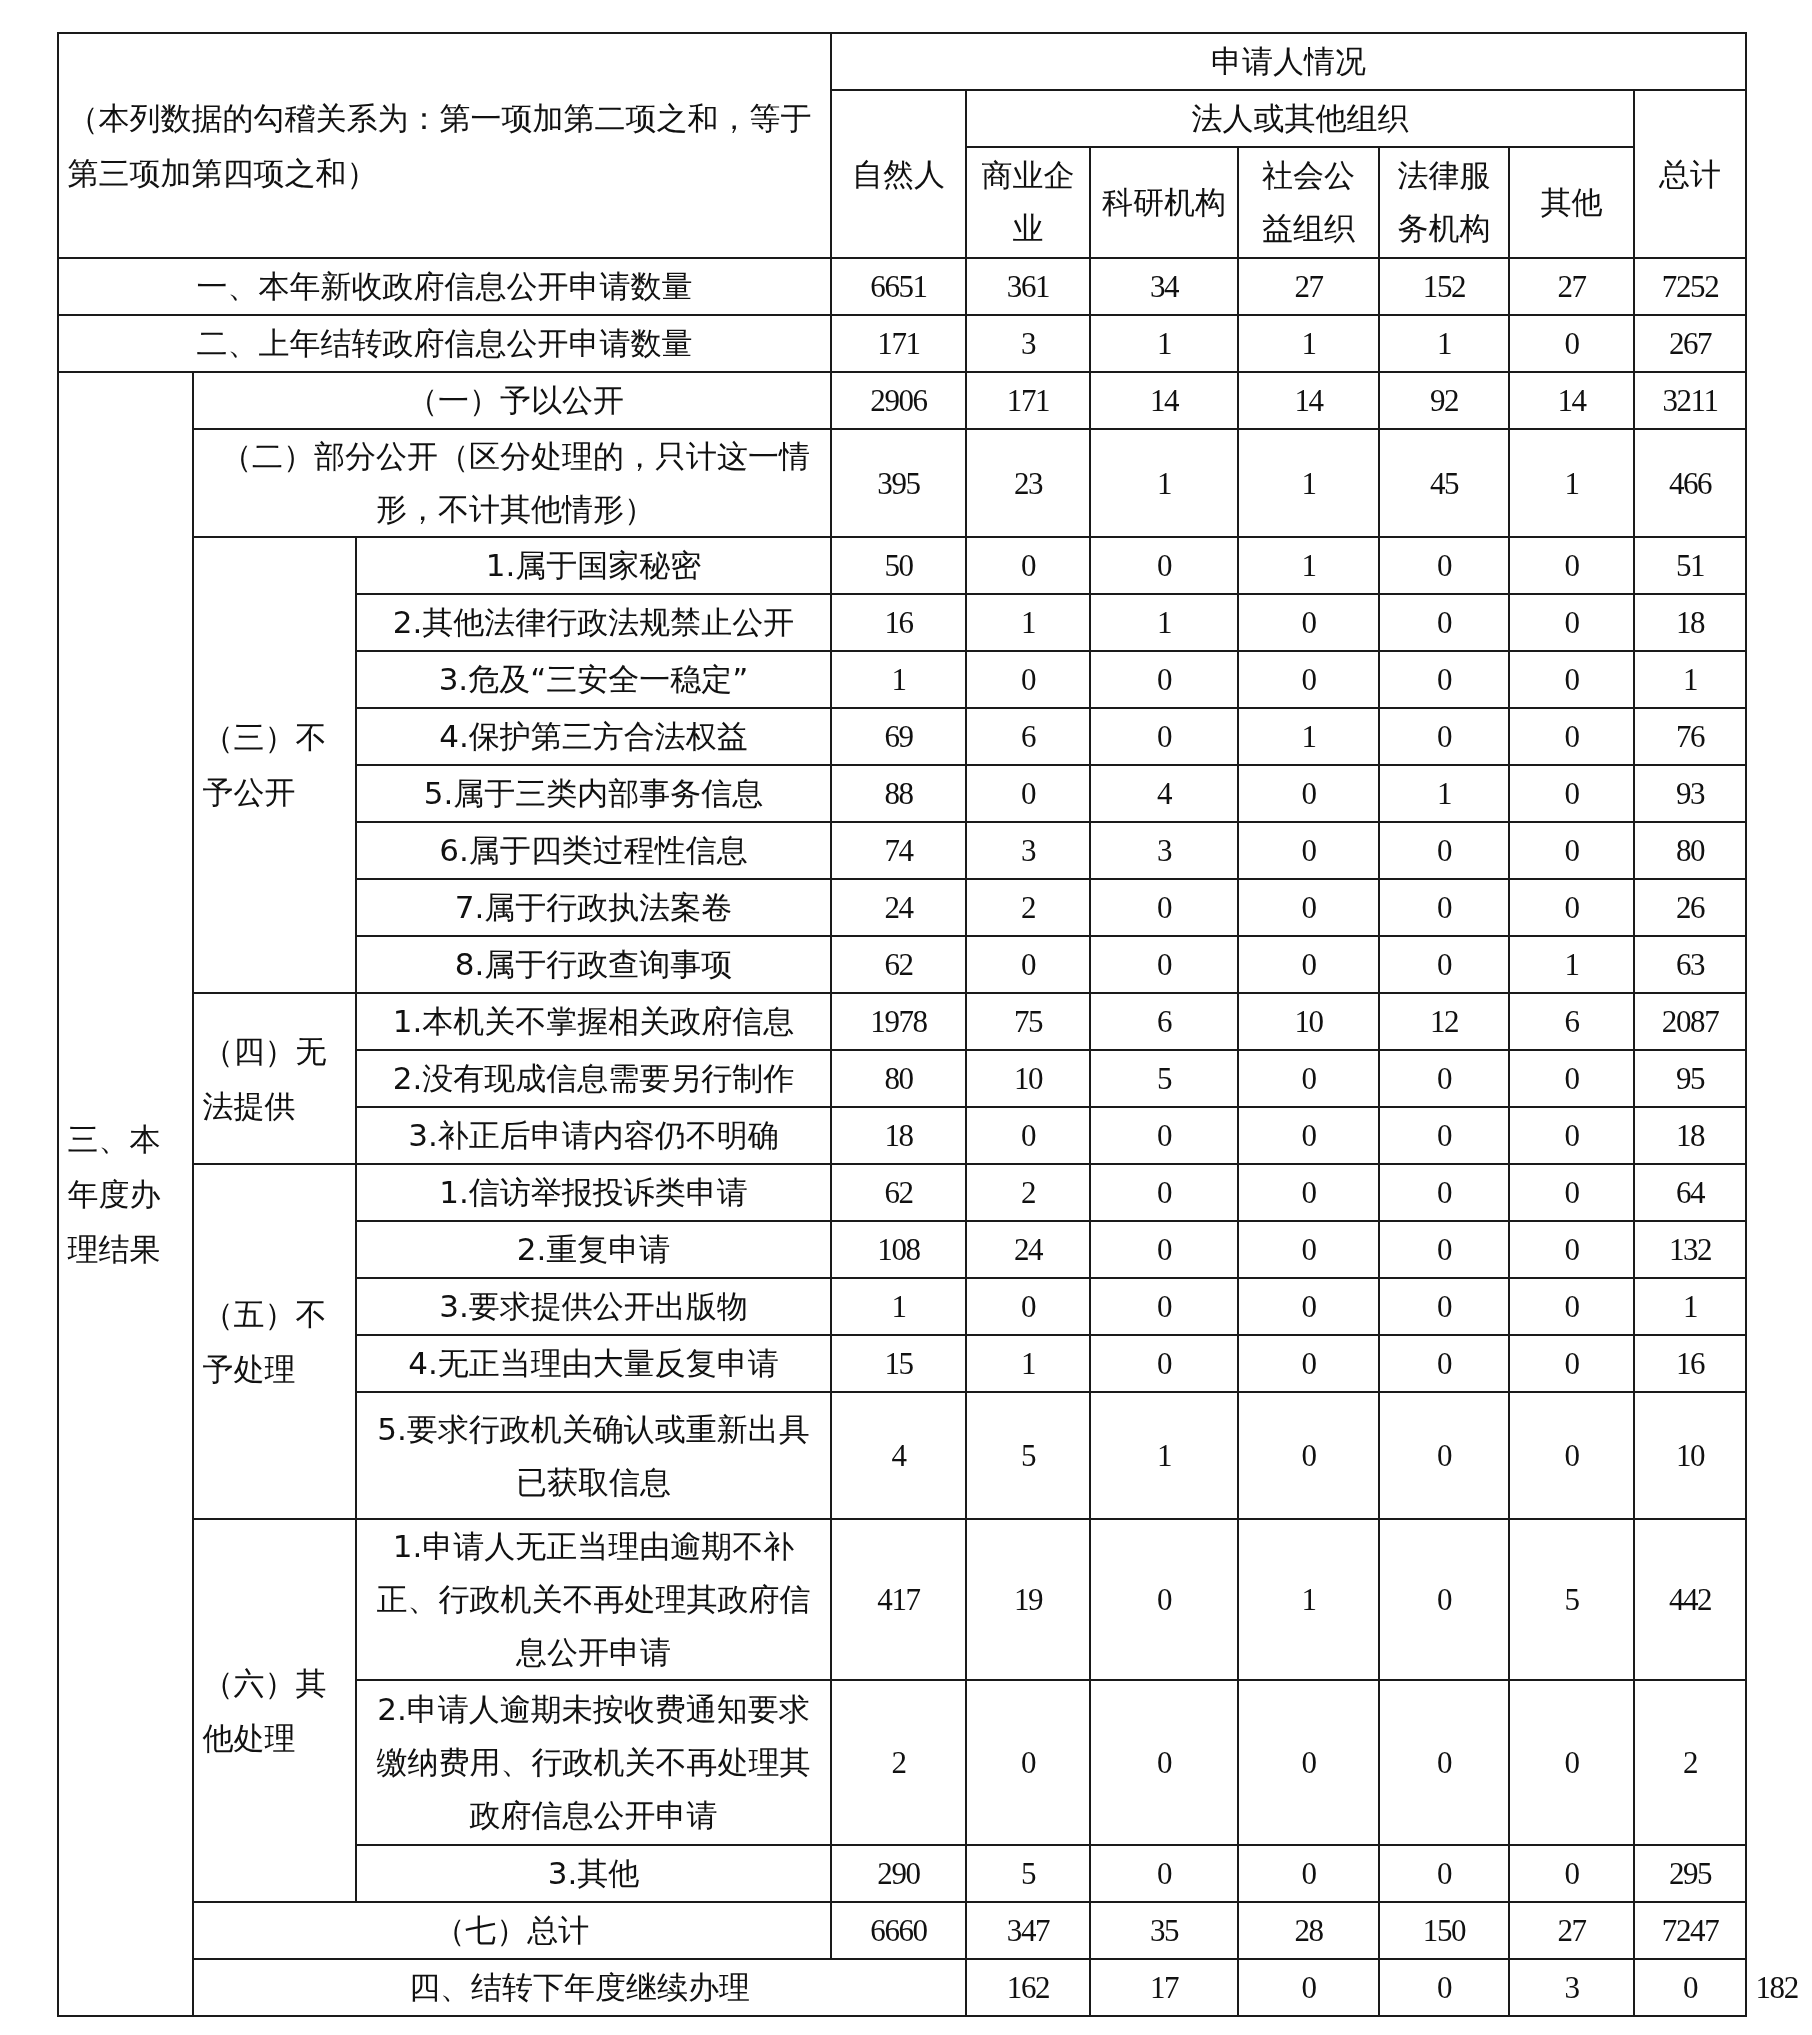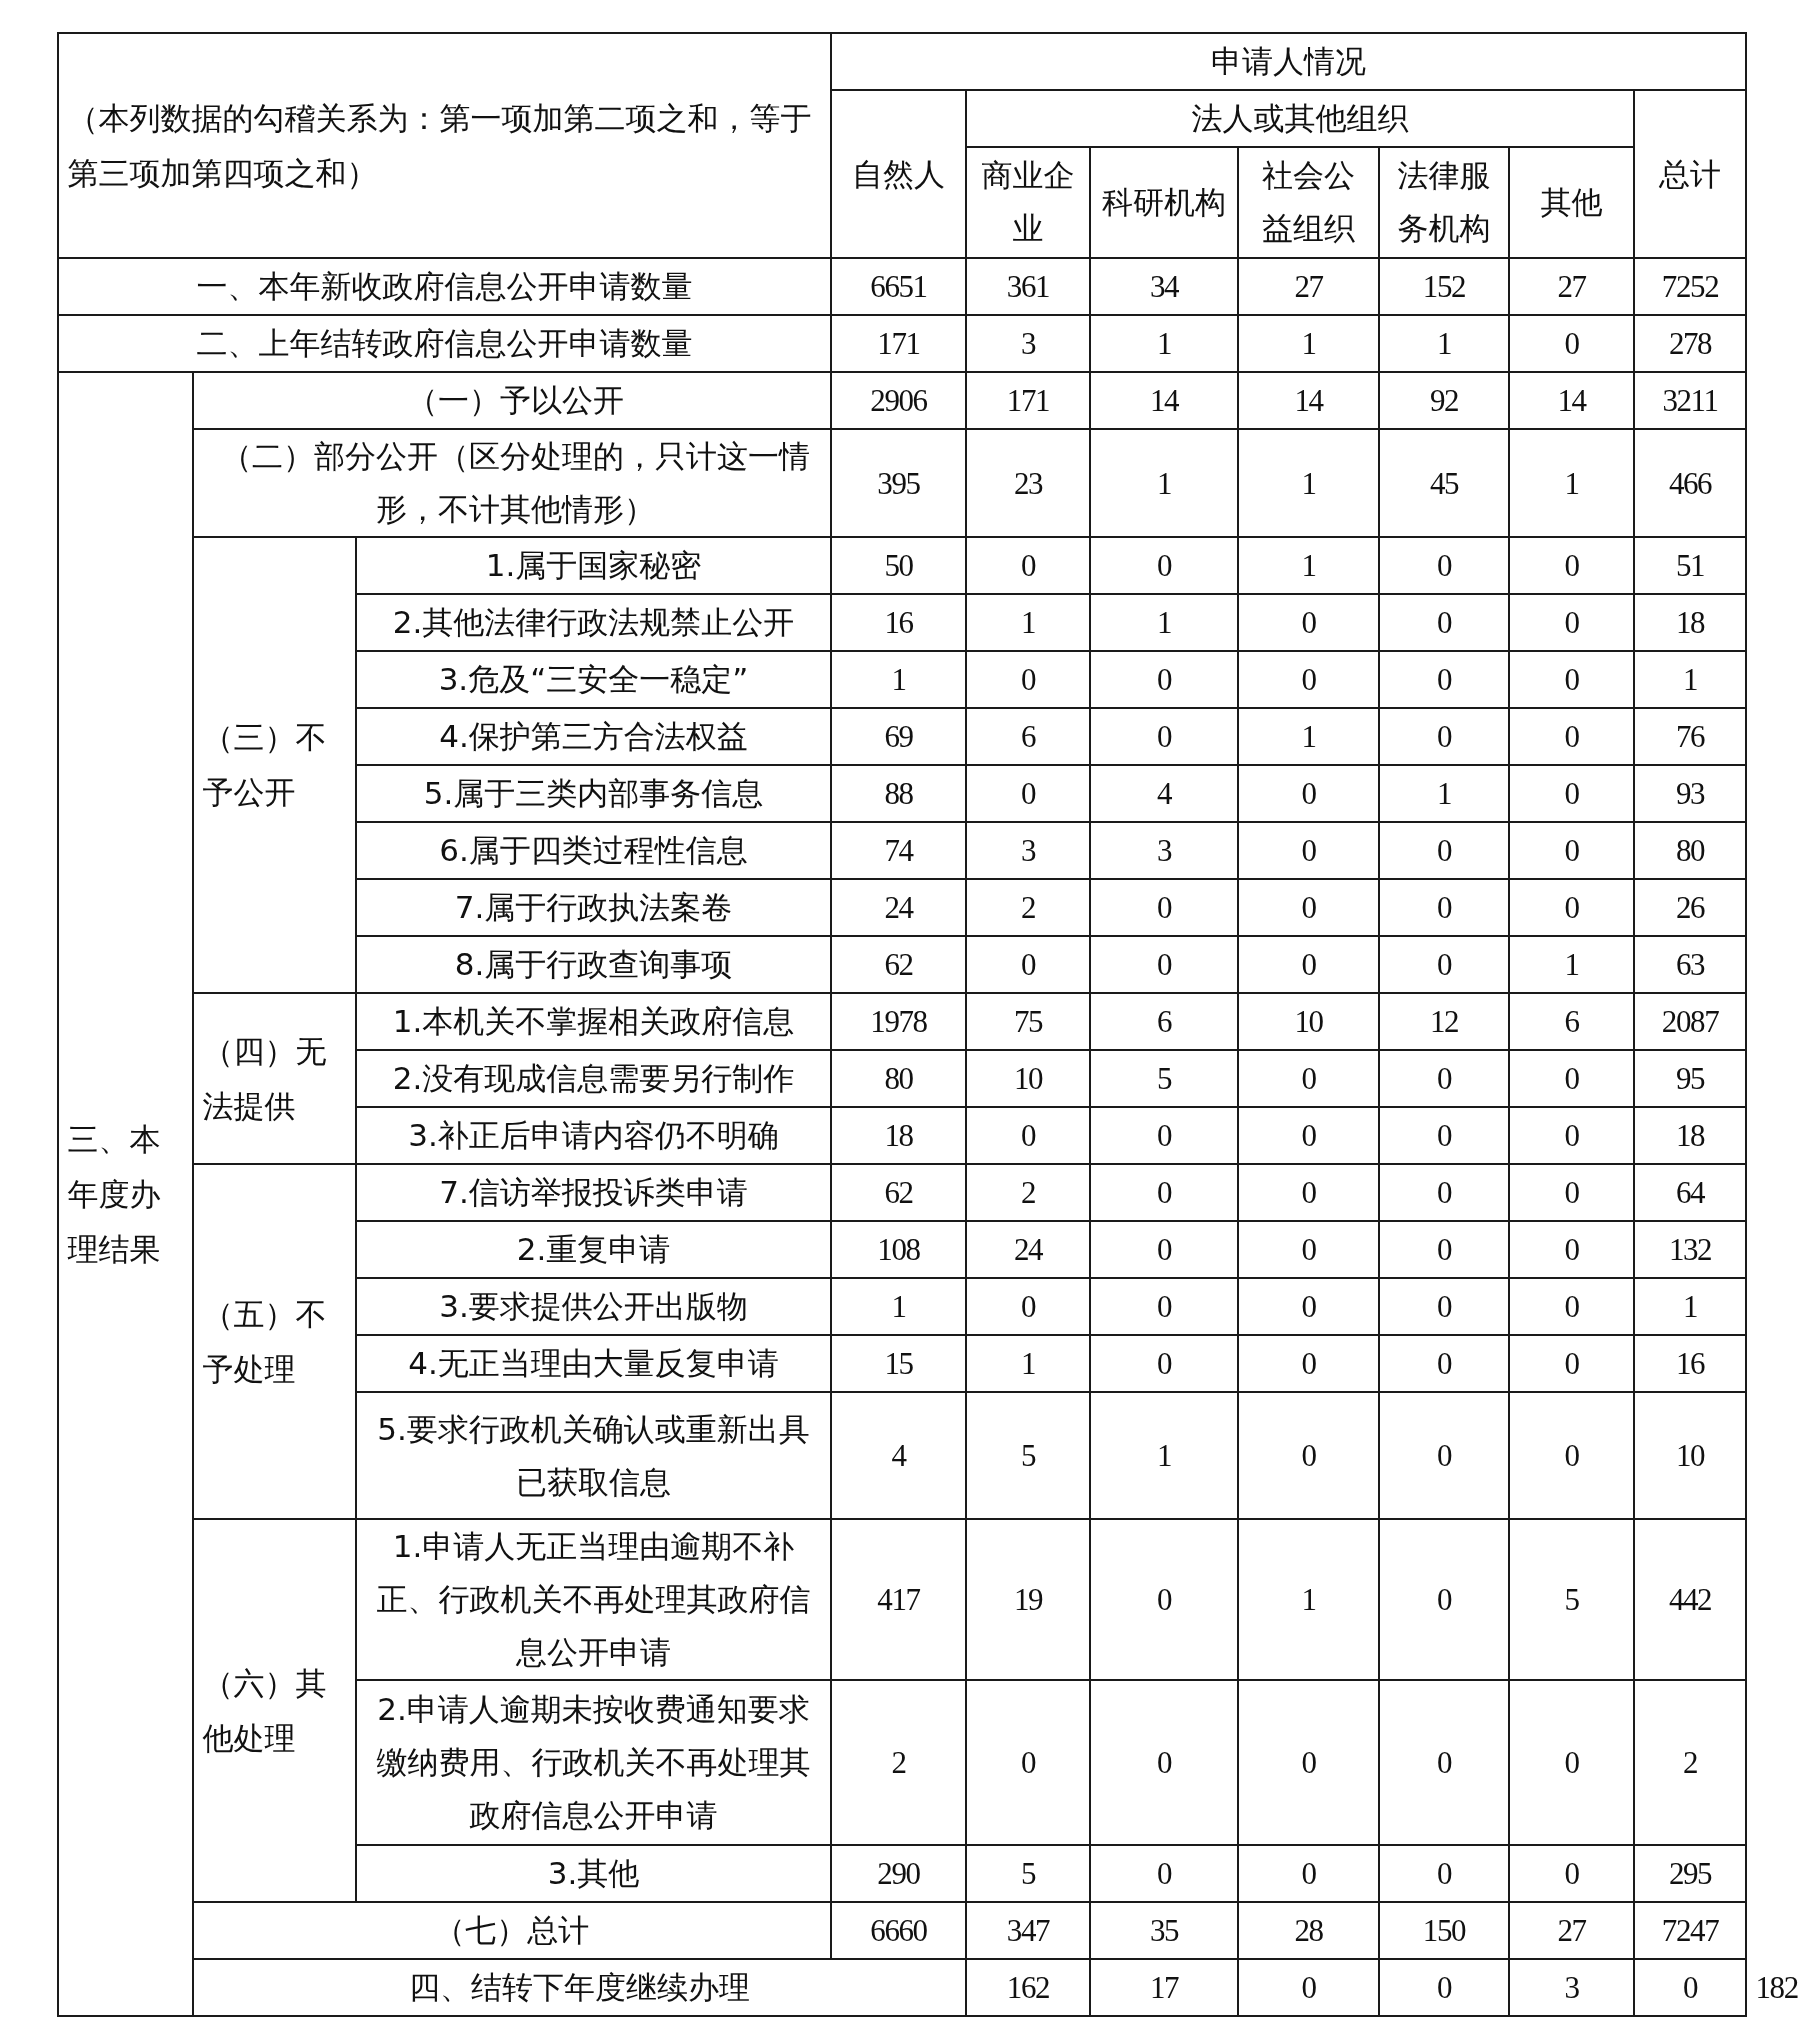--- a/index.html
+++ b/index.html
@@ -110,21 +110,21 @@
   </tr>
 
   <tr style="height:56px">
     <td class="lbl" colspan="3">二、上年结转政府信息公开申请数量</td>
     <td class="num">171</td>
     <td class="num">3</td>
     <td class="num">1</td>
     <td class="num">1</td>
     <td class="num">1</td>
     <td class="num">0</td>
-    <td class="num">278</td>
+    <td class="num">267</td>
   </tr>
 
   <tr style="height:56px">
     <td class="group" rowspan="27">三、本年度办理结果</td>
     <td class="lbl" colspan="2" style="padding-left:15.5px">（一）予以公开</td>
     <td class="num">2906</td>
     <td class="num">171</td>
     <td class="num">14</td>
     <td class="num">14</td>
     <td class="num">92</td>
@@ -252,21 +252,21 @@
     <td class="num">0</td>
     <td class="num">0</td>
     <td class="num">0</td>
     <td class="num">0</td>
     <td class="num">0</td>
     <td class="num">18</td>
   </tr>
 
   <tr style="height:55px">
     <td class="group" rowspan="5">（五）不予处理</td>
-    <td class="lbl">7.信访举报投诉类申请</td>
+    <td class="lbl">1.信访举报投诉类申请</td>
     <td class="num">62</td>
     <td class="num">2</td>
     <td class="num">0</td>
     <td class="num">0</td>
     <td class="num">0</td>
     <td class="num">0</td>
     <td class="num">64</td>
   </tr>
   <tr style="height:55px">
     <td class="lbl">2.重复申请</td>

